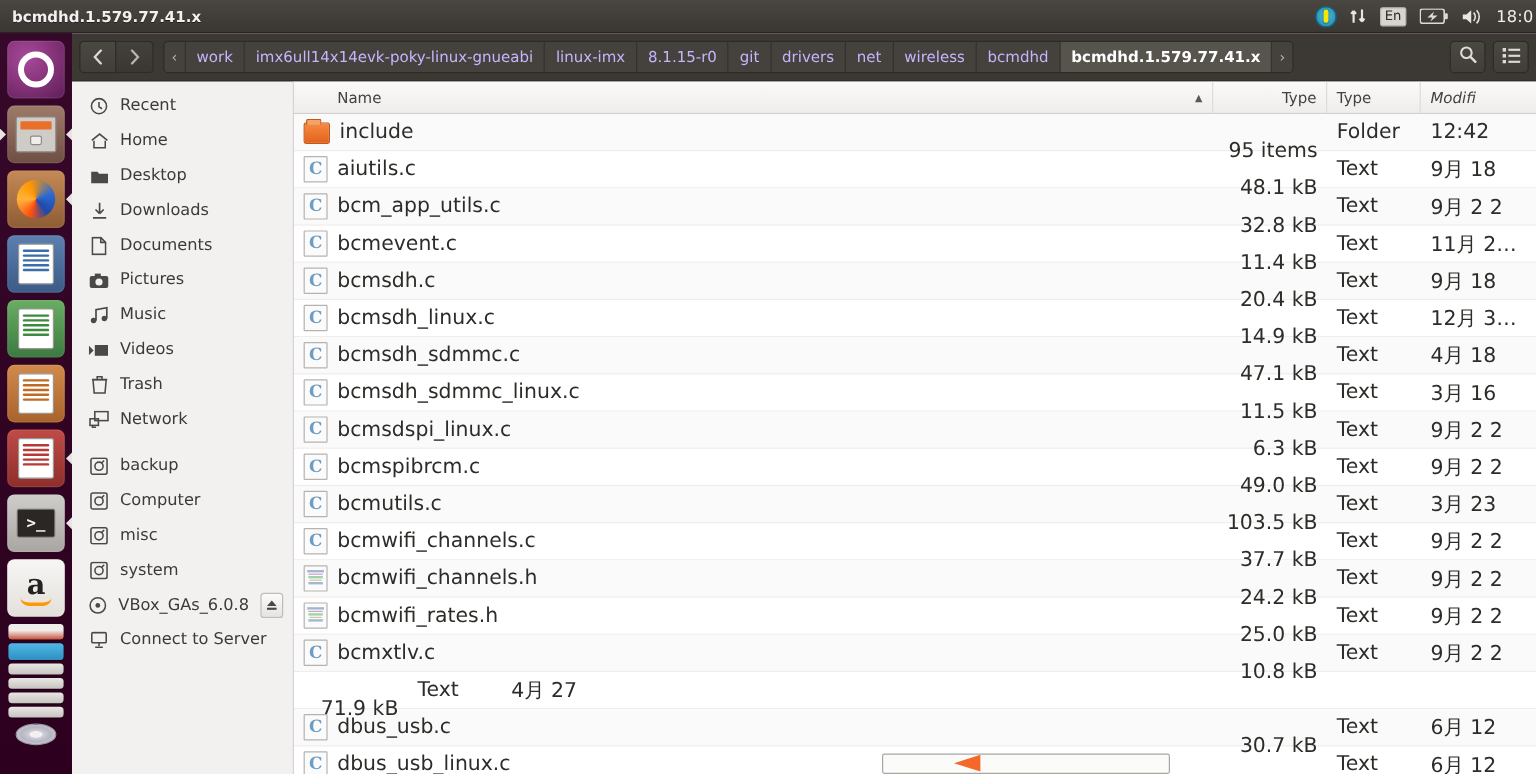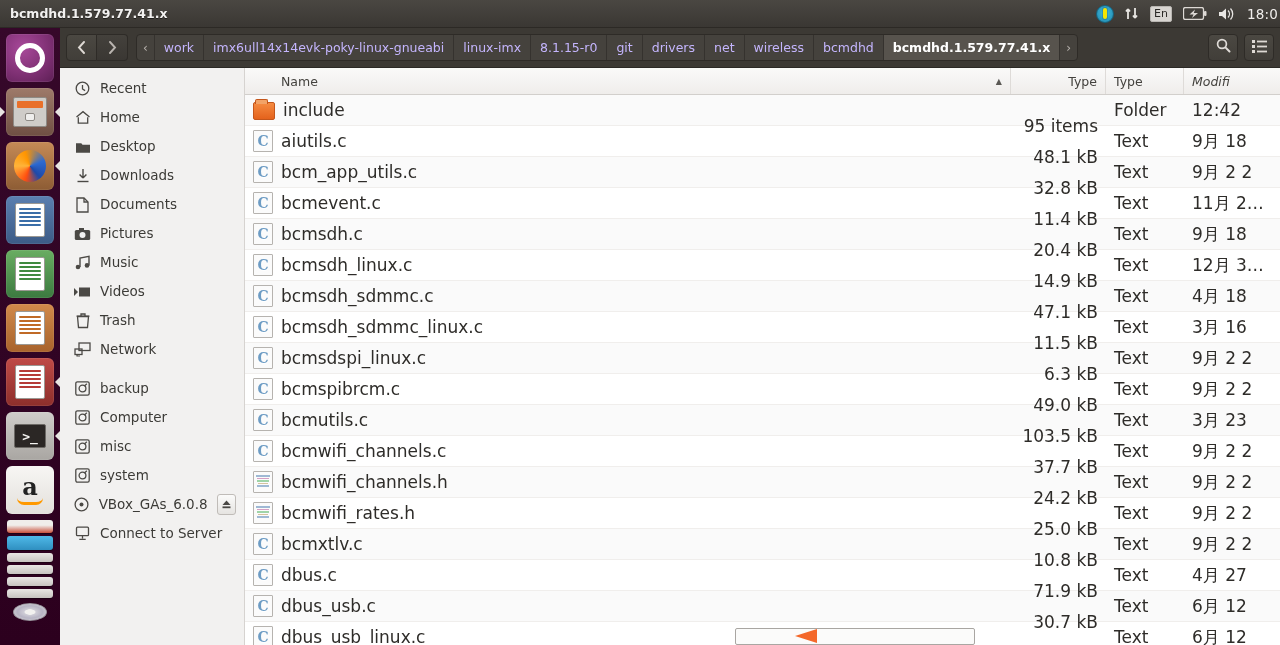--- a/index.html
+++ b/index.html
@@ -737,24 +737,20 @@
           <div class="cell name">
             <span class="ficon cfile"></span>
             <span>bcmxtlv.c</span>
           </div>
           <div class="cell size">10.8 kB</div>
           <div class="cell type">Text</div>
           <div class="cell mod">9月 2 2</div>
         </div>
 
         <div class="row">
-          <div class="cell name">
-            <span class="ficon cfile"></span>
-            <span>dbus.c</span>
-          </div>
           <div class="cell size">71.9 kB</div>
           <div class="cell type">Text</div>
           <div class="cell mod">4月 27</div>
         </div>
 
         <div class="row">
           <div class="cell name">
             <span class="ficon cfile"></span>
             <span>dbus_usb.c</span>
           </div>

